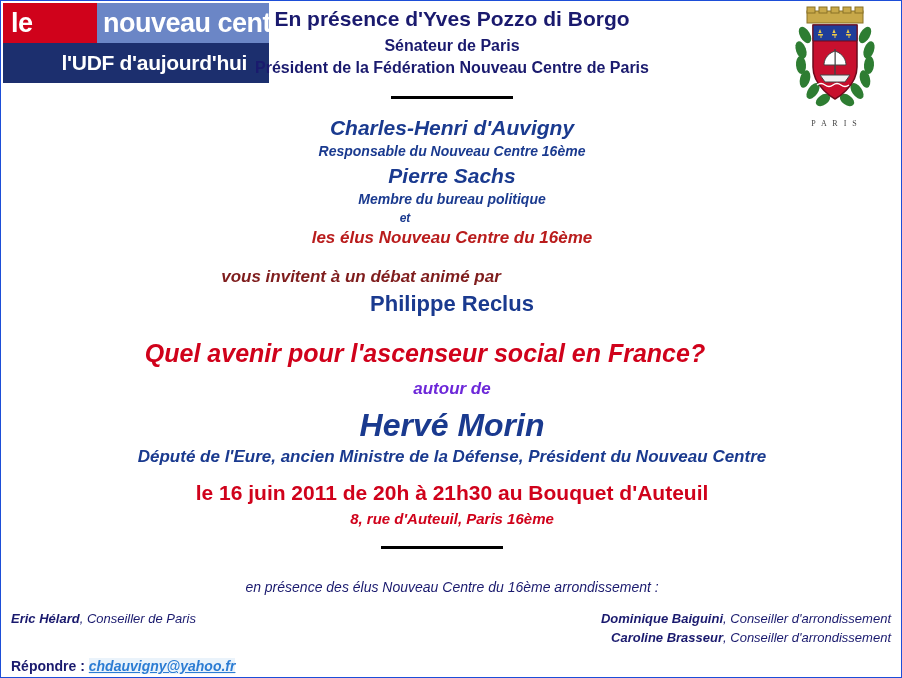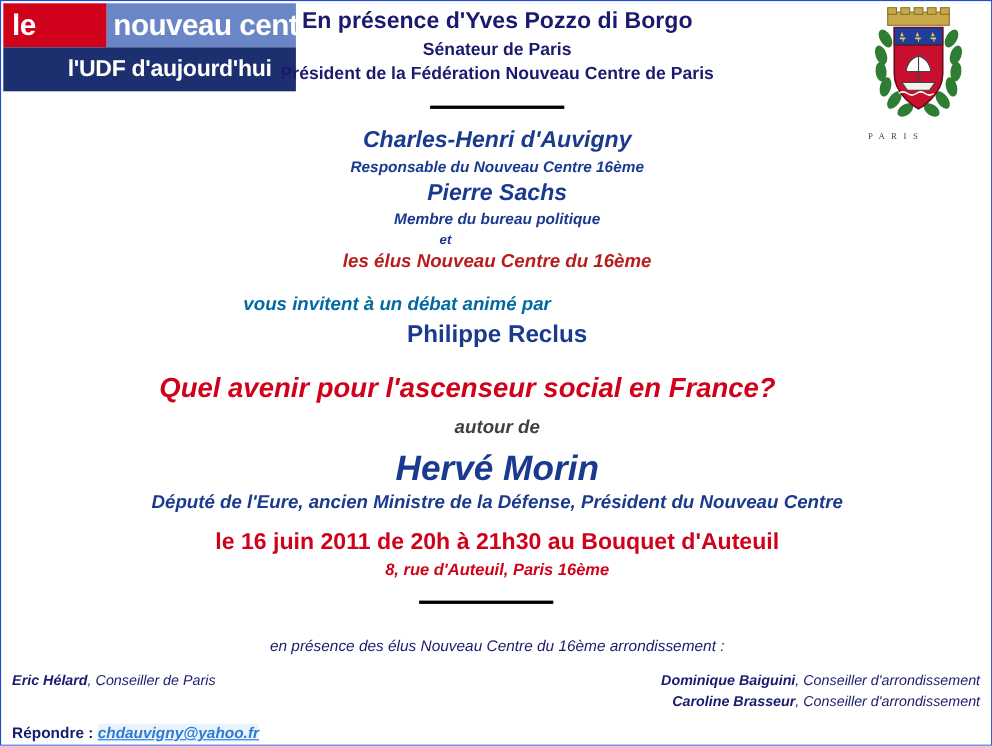--- a/index.html
+++ b/index.html
@@ -108,21 +108,21 @@
     top: 4px;
     width: 92px;
     height: 128px;
   }
   .arms svg { display: block; }
   .arms-caption {
     position: absolute;
     left: 0;
     top: 114px;
     width: 92px;
-    text-align: left;
+    text-align: center;
     font-size: 8px;
     letter-spacing: 2px;
     color: #444444;
     font-family: "Liberation Serif", serif;
   }
 
   
   .content {
     position: absolute;
     left: 0;
@@ -173,34 +173,34 @@
     position: absolute; left: 0; top: 210px; width: 808px;
     font-size: 12px; font-weight: bold; font-style: italic; color: #1a3a8f;
   }
   .l-a6 {
     position: absolute; left: 0; top: 227px; width: 902px;
     font-size: 17px; font-weight: bold; font-style: italic; color: #b91c1c;
   }
 
   .l-invite {
     position: absolute; left: 0; top: 266px; width: 720px;
-    font-size: 17px; font-weight: bold; font-style: italic; color: #0369a1;
+    font-size: 17px; font-weight: bold; font-style: italic; color: #7f1d1d;
   }
   .l-moderator {
     position: absolute; left: 0; top: 290px; width: 902px;
     font-size: 22px; font-weight: bold; color: #1a3a8f;
   }
 
   .l-topic {
     position: absolute; left: 0; top: 338px; width: 848px;
     font-size: 25px; font-weight: bold; font-style: italic; color: #d0021b;
   }
   .l-around {
     position: absolute; left: 0; top: 378px; width: 902px;
-    font-size: 17px; font-weight: bold; font-style: italic; color: #404040;
+    font-size: 17px; font-weight: bold; font-style: italic; color: #6d28d9;
   }
   .l-guest {
     position: absolute; left: 0; top: 406px; width: 902px;
     font-size: 32px; font-weight: bold; font-style: italic; color: #1a3a8f;
   }
   .l-guest-title {
     position: absolute; left: 0; top: 446px; width: 902px;
     font-size: 17px; font-weight: bold; font-style: italic; color: #1a3a8f;
   }
   .l-when {

